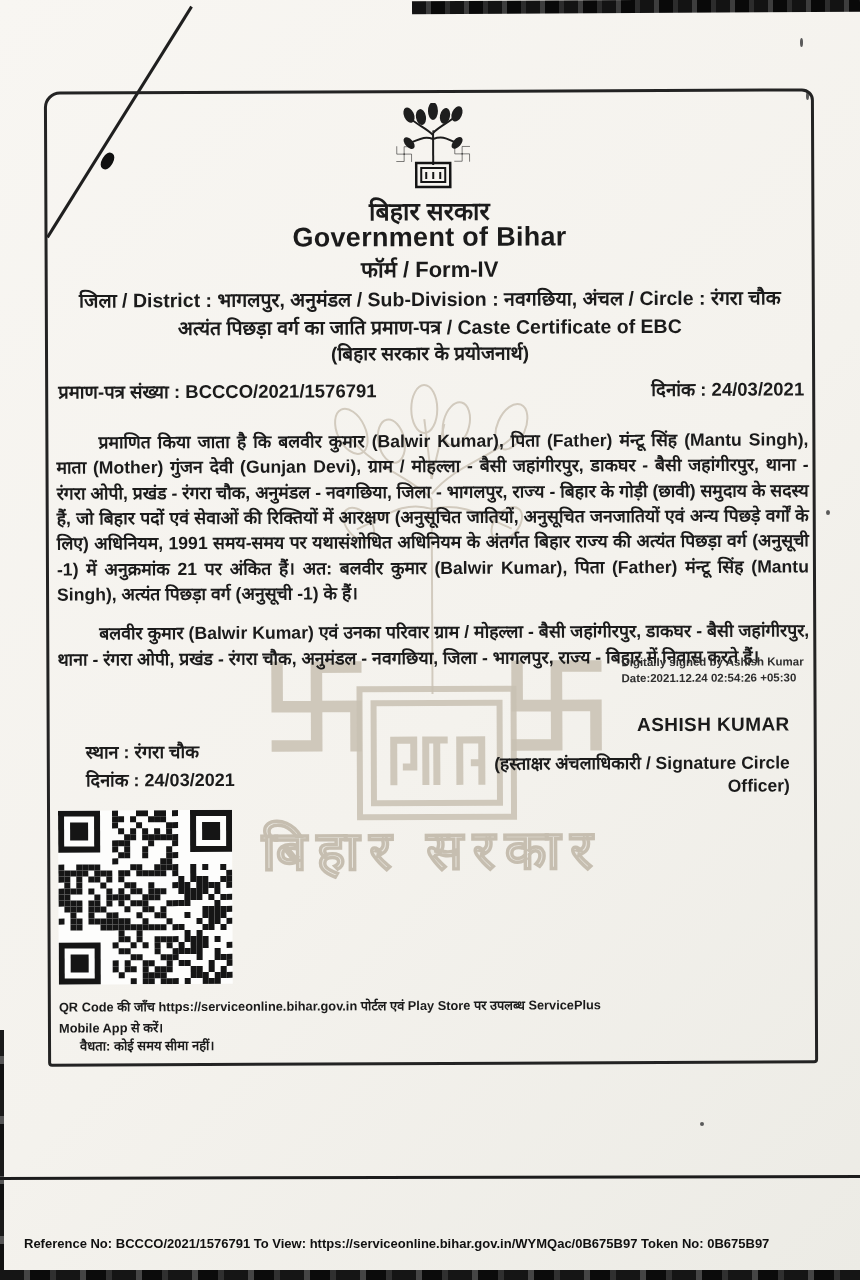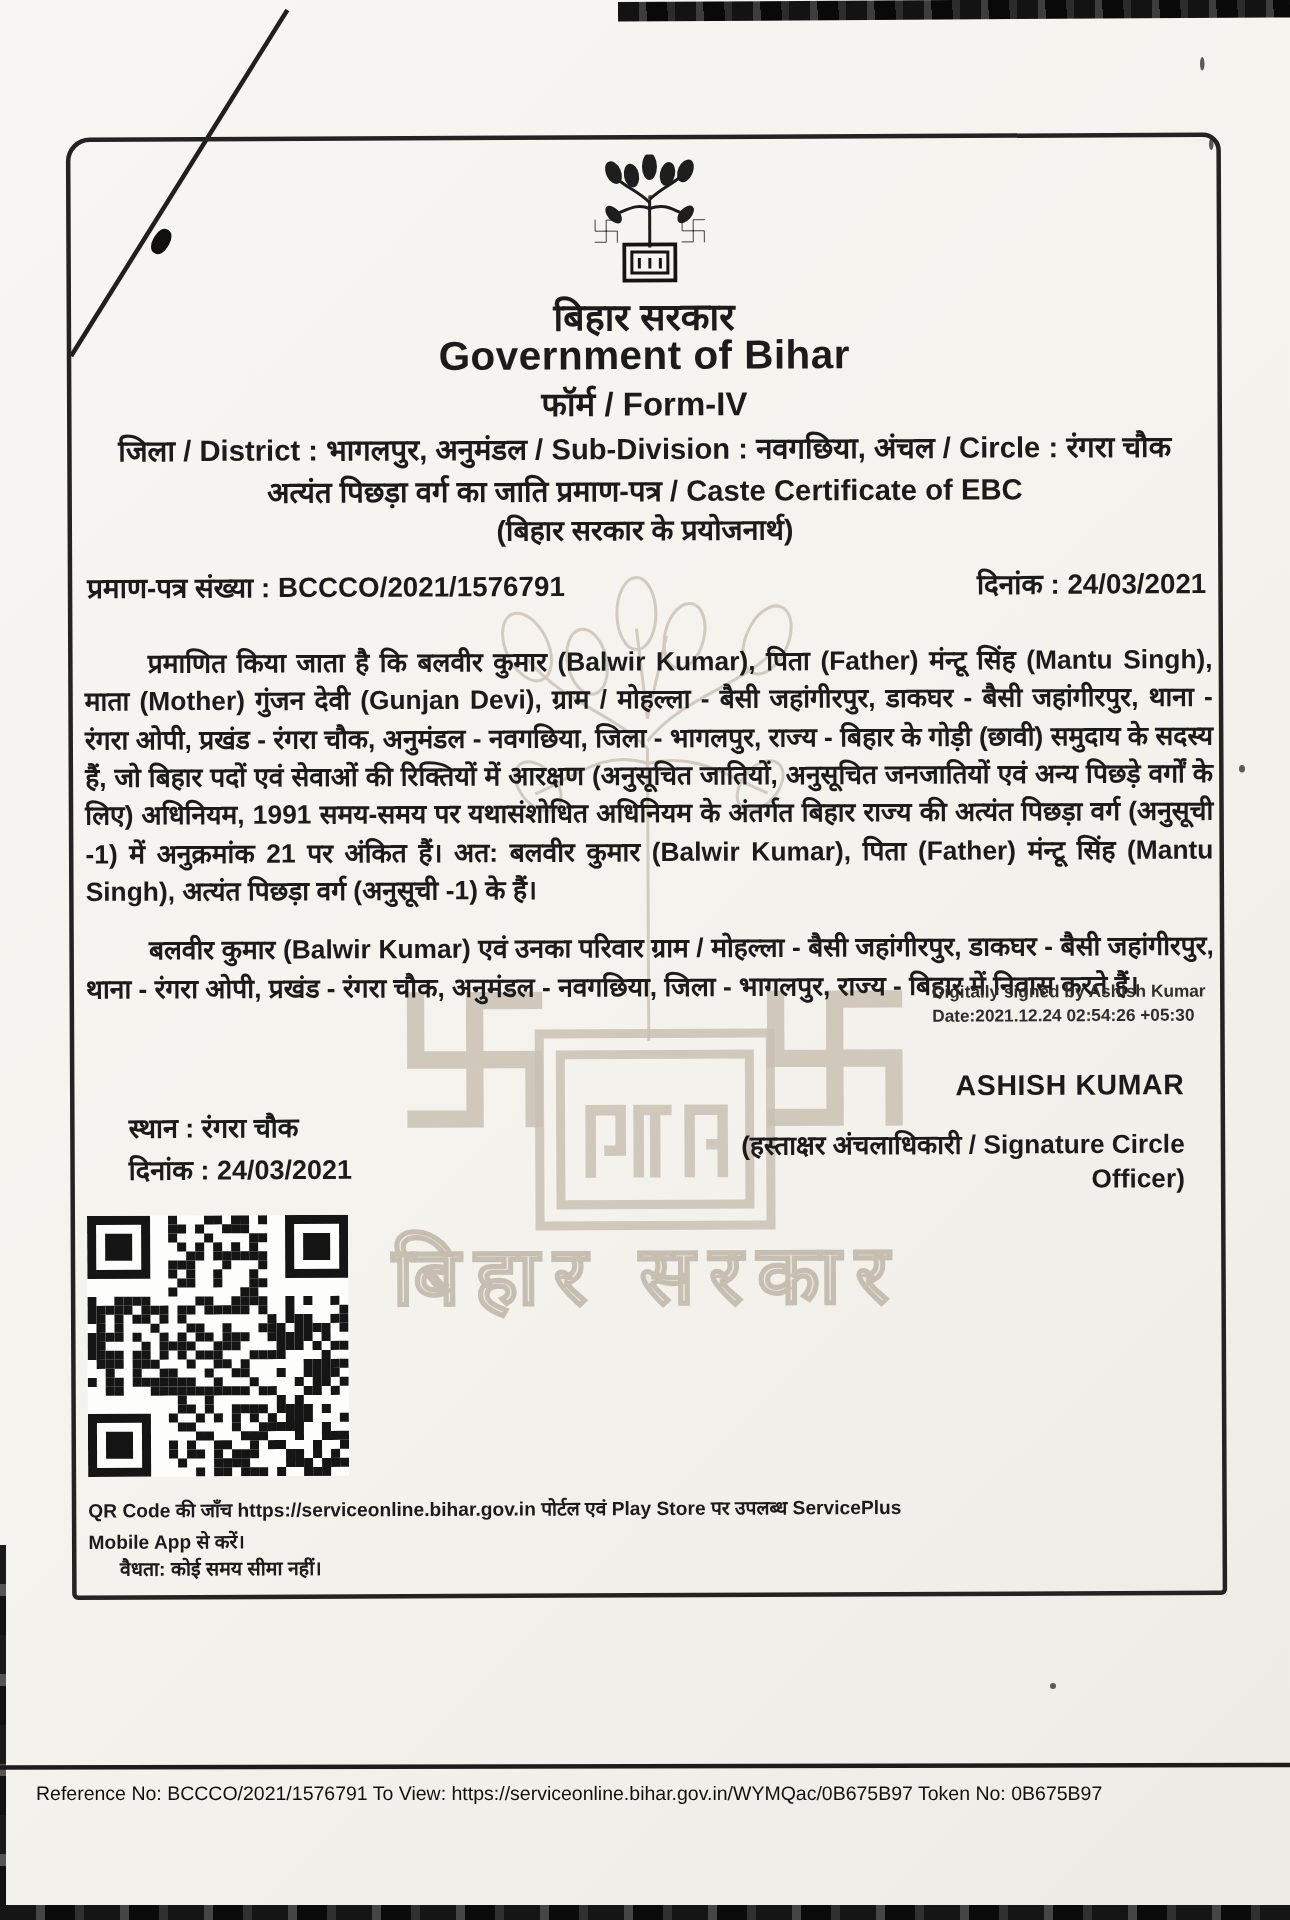--- a/index.html
+++ b/index.html
@@ -46,21 +46,21 @@
   .band-top{right:0;top:0;width:448px;height:13px;
     background:repeating-linear-gradient(90deg,#131313 0 14px,#3d3d3d 14px 19px,#090909 19px 33px,#2c2c2c 33px 38px);
     transform:rotate(-.35deg);}
   .band-bottom{left:0;bottom:0;width:100%;height:10px;
     background:repeating-linear-gradient(90deg,#151515 0 24px,#454545 24px 30px,#0b0b0b 30px 50px,#303030 50px 56px);}
   .diag-line{left:118px;top:-14px;width:3px;height:272px;background:#1f1f1f;transform:rotate(32deg);}
   .diag-blob{left:102px;top:152px;width:11px;height:18px;background:#101010;border-radius:45%;transform:rotate(30deg);}
   .edge-left{left:0;top:1030px;width:4px;height:250px;
     background:repeating-linear-gradient(180deg,#1a1a1a 0 26px,#555 26px 34px,#111 34px 60px);}
   .footer-rule{left:0;top:1176px;width:860px;height:3px;background:#1c1c1c;transform:rotate(-.12deg);}
-  .footer-ref{left:24px;top:1188px;font-size:13px;font-weight:400;color:#101010;}
+  .footer-ref{left:24px;top:1236px;font-size:13px;font-weight:700;color:#101010;}
   .speck{background:#5a5a5a;border-radius:50%;}
 </style>
 </head>
 <body>
 
 <div class="page">
 
   <div class="abs band-top"></div>
   <div class="abs diag-line"></div>
   <div class="abs diag-blob"></div>

